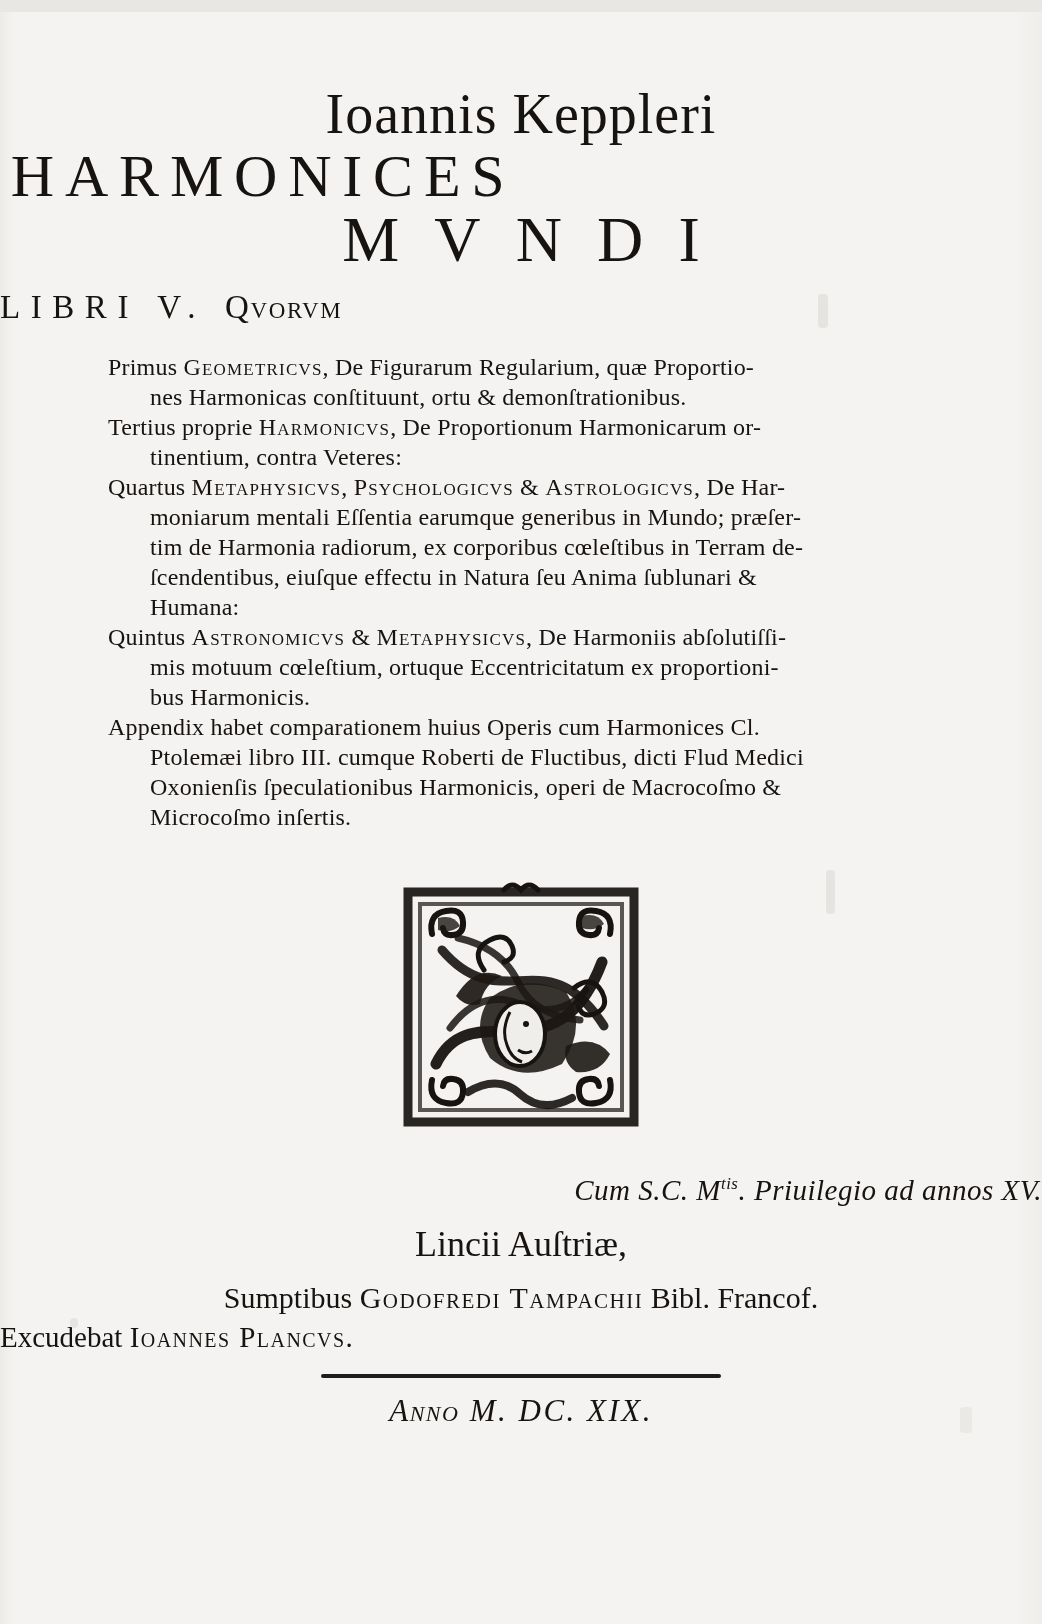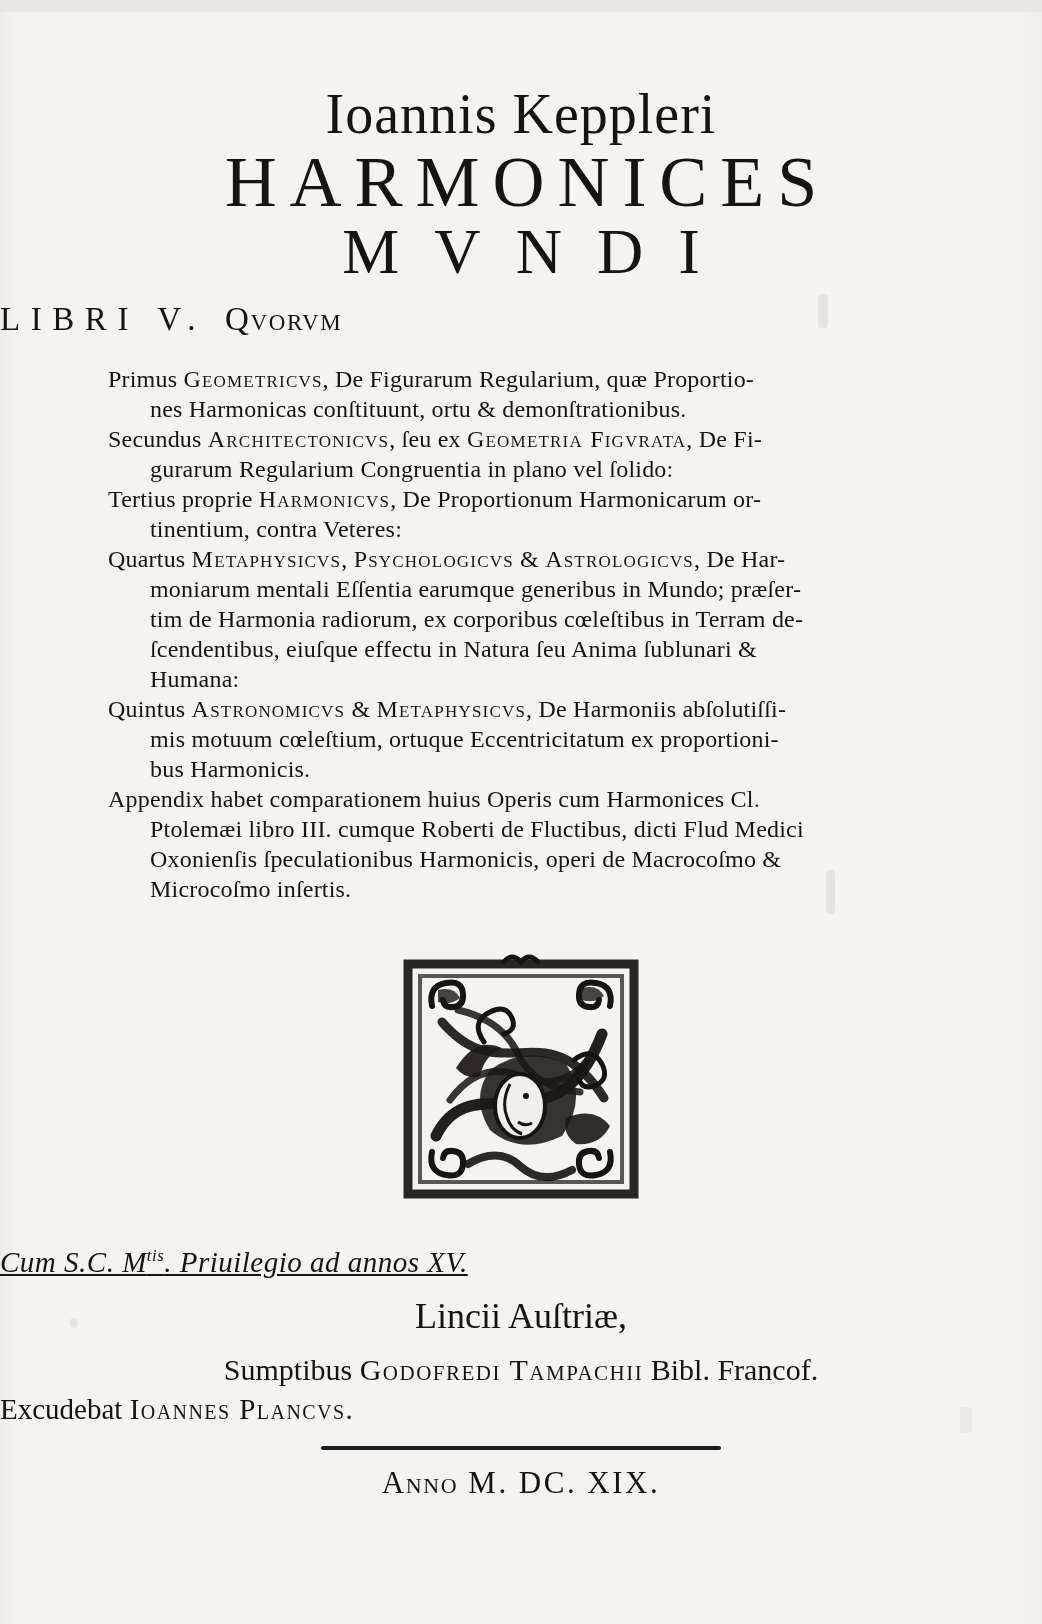--- a/index.html
+++ b/index.html
@@ -11,22 +11,22 @@
     background:#f4f3f1;
     background-image:linear-gradient(90deg,#ecebe8 0px,#f4f3f1 14px,#f4f3f1 1014px,#efeeeb 1042px);
     color:#171310;
     overflow:hidden;
   }
   .author{
     margin:70px 0 0 0;text-align:center;
     font-size:56px;line-height:1.15;letter-spacing:1px;
   }
   .main-title{
-    margin-top:0;text-align:center;
-    font-size:72px;line-height:1.0;
+    margin-top:0;text-align:left;
+    font-size:60px;line-height:1.0;
     letter-spacing:0.18em;text-indent:0.18em;
     white-space:nowrap;
   }
   .sub-title{
     margin-top:2px;text-align:center;
     font-size:64px;line-height:1.0;
     letter-spacing:0.55em;text-indent:0.55em;
   }
   .libri{
     margin-top:16px;text-align:left;
@@ -40,45 +40,44 @@
     font-size:24px;line-height:30px;
     letter-spacing:0.2px;
   }
   .contents .line{white-space:nowrap;padding-left:42px;}
   .contents .line.first{padding-left:0;}
   .ornament-wrap{
     margin:46px auto 0;
     width:246px;height:258px;
   }
   .privilege{
-    margin-top:36px;text-align:left;
+    margin-top:36px;text-align:right;
     font-style:italic;font-size:29px;line-height:1.3;
     letter-spacing:0.5px;
-    text-decoration:underline;
   }
   .place{
     margin-top:14px;text-align:center;
     font-size:36px;line-height:1.15;
   }
   .publisher{
     margin-top:14px;text-align:center;
     font-size:30px;line-height:1.25;
   }
   .printer{
     margin-top:2px;text-align:left;
     font-size:29px;line-height:1.3;
   }
   .rule{
     margin:18px auto 0;
     width:400px;height:4px;background:#1c1c1c;
     border-radius:2px;
   }
   .year{
     margin-top:14px;text-align:center;
-    font-size:31px;line-height:1.2;
+    font-style:italic;font-size:31px;line-height:1.2;
     letter-spacing:0.08em;
   }
   .smudge{position:absolute;background:#e5e4e1;border-radius:4px;}
   .smudge.s1{left:818px;top:282px;width:10px;height:34px;}
   .smudge.s2{left:826px;top:858px;width:9px;height:44px;}
   .smudge.s3{left:70px;top:1306px;width:8px;height:10px;}
   .smudge.s4{left:960px;top:1395px;width:12px;height:26px;opacity:.7;}
 </style>
 </head>
 <body>
@@ -95,24 +94,20 @@
   <div class="main-title">HARMONICES</div>
 
   <div class="sub-title">MVNDI</div>
 
   <div class="libri"><span class="ls">LIBRI V. </span><span class="sc">Qvorvm</span></div>
 
   <div class="contents">
       <div class="entry">
         <div class="line first"><span>Primus </span><span class="sc">Geometricvs</span><span>, De Figurarum Regularium, quæ Proportio-</span></div>
         <div class="line"><span>nes Harmonicas conſtituunt, ortu &amp; demonſtrationibus.</span></div>
-      </div>
-      <div class="entry">
-        <div class="line first"><span>Secundus </span><span class="sc">Architectonicvs</span><span>, ſeu ex </span><span class="sc">Geometria Figvrata</span><span>, De Fi-</span></div>
-        <div class="line"><span>gurarum Regularium Congruentia in plano vel ſolido:</span></div>
       </div>
       <div class="entry">
         <div class="line first"><span>Tertius proprie </span><span class="sc">Harmonicvs</span><span>, De Proportionum Harmonicarum or-</span></div>
         <div class="line"><span>tinentium, contra Veteres:</span></div>
       </div>
       <div class="entry">
         <div class="line first"><span>Quartus </span><span class="sc">Metaphysicvs</span><span>, </span><span class="sc">Psychologicvs</span><span> &amp; </span><span class="sc">Astrologicvs</span><span>, De Har-</span></div>
         <div class="line"><span>moniarum mentali Eſſentia earumque generibus in Mundo; præſer-</span></div>
         <div class="line"><span>tim de Harmonia radiorum, ex corporibus cœleſtibus in Terram de-</span></div>
         <div class="line"><span>ſcendentibus, eiuſque effectu in Natura ſeu Anima ſublunari &amp;</span></div>

